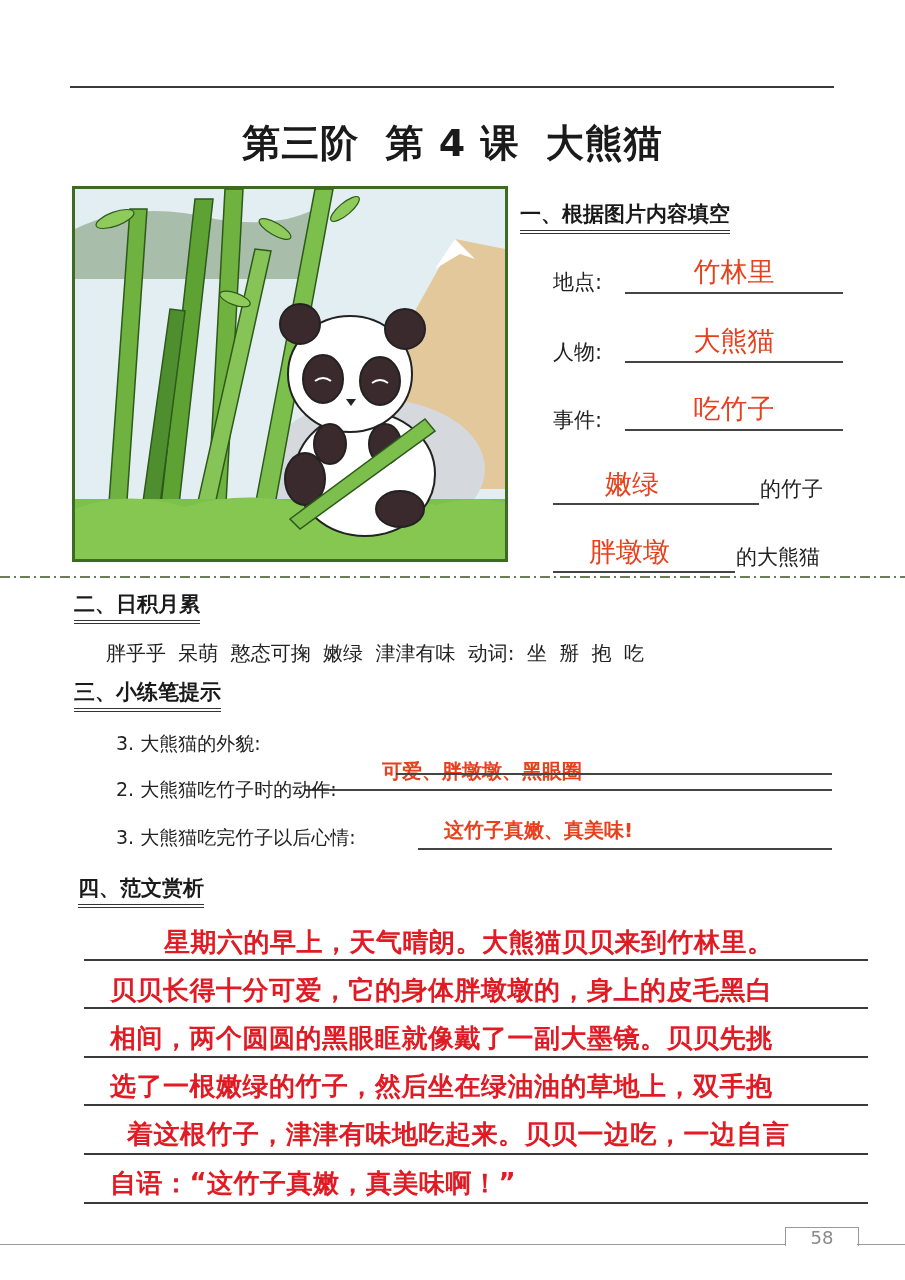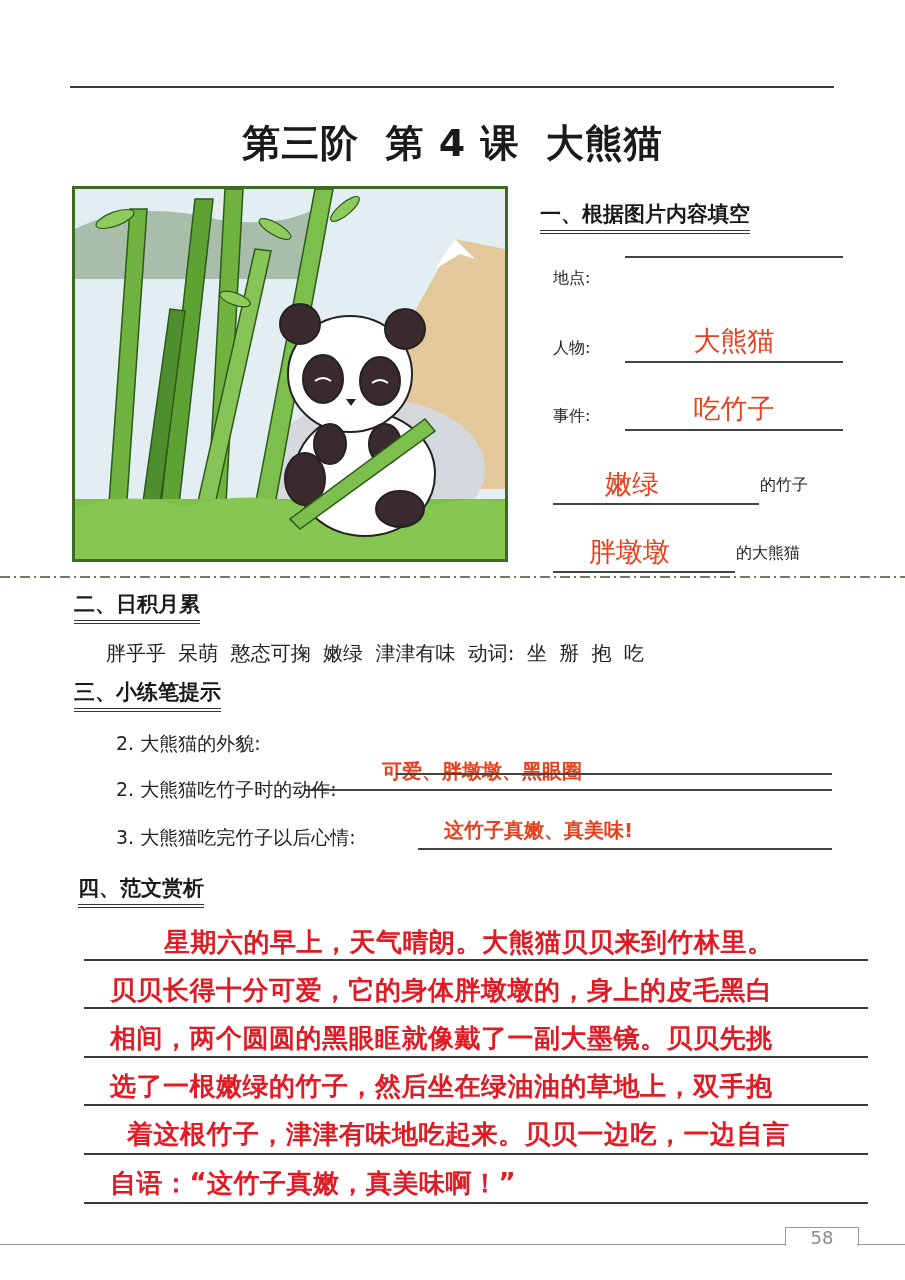--- a/index.html
+++ b/index.html
@@ -14,21 +14,21 @@
   .title { left:0; top:118px; width:905px; text-align:center; font-size:38px; font-weight:bold; letter-spacing:1px; }
   .title span { margin:0 6px; }
 
   
   .illus { left:72px; top:186px; width:436px; height:376px; border:3px solid #3d6b24; box-sizing:border-box; overflow:hidden; background:#dfeef6; }
 
   
   .sec-head { font-size:21px; font-weight:bold; padding-bottom:3px; border-bottom:4px double #333; display:inline-block; line-height:1.2; }
   .sec-head.light { font-weight:normal; }
 
-  .label { font-size:16px; color:#222; }
+  .label { font-size:21px; color:#222; }
   .blank-line { height:2px; background:#444; }
   .answer { color:#e8401c; font-size:27px; text-align:center; }
   .answer-sm { color:#e8401c; font-size:20px; font-weight:bold; }
 
   .dash-sep { left:0; top:576px; width:905px; height:2px;
     background: repeating-linear-gradient(to right, #6b7d5a 0 10px, transparent 10px 14px, #6b7d5a 14px 16px, transparent 16px 20px); }
 
   .vocab { left:106px; top:640px; font-size:20px; word-spacing:6px; color:#222; }
 
   .prompt { font-size:19px; color:#222; }
@@ -85,26 +85,27 @@
       <ellipse cx="255" cy="255" rx="16" ry="20" fill="#3a2a2e"></ellipse>
       <ellipse cx="310" cy="255" rx="16" ry="20" fill="#3a2a2e"></ellipse>
     </g>
     <path d="M240 192 Q248 186 256 192" stroke="#fff" stroke-width="2" fill="none"></path>
     <path d="M297 194 Q305 188 313 194" stroke="#fff" stroke-width="2" fill="none"></path>
     <path d="M271 210 L281 210 L276 217 Z" fill="#222"></path>
     <path d="M215 330 L350 230 L360 242 L225 340 Z" fill="#7cbf4c" stroke="#2d5a1a" stroke-width="1.5"></path>
   </svg>
 </div>
 
-<div class="abs" style="left:540px; top:202px;text-align:right;">
+<div class="abs" style="left:520px; top:202px;text-align:right;">
   <div class="sec-head">一、根据图片内容填空</div>
 </div>
 
 <div class="abs label" style="left:553px; top:268px;">地点:</div>
 <div class="abs" style="left:625px; top:254px; width:218px;">
+  <div class="answer">竹林里</div>
   <div class="blank-line" style="margin-top:2px;"></div>
 </div>
 
 <div class="abs label" style="left:553px; top:338px;">人物:</div>
 <div class="abs" style="left:625px; top:323px; width:218px;">
   <div class="answer">大熊猫</div>
   <div class="blank-line" style="margin-top:2px;"></div>
 </div>
 
 <div class="abs label" style="left:553px; top:406px;">事件:</div>
@@ -129,21 +130,21 @@
 
 <div class="abs" style="left:74px; top:592px;">
   <div class="sec-head">二、日积月累</div>
 </div>
 <div class="abs vocab">胖乎乎  呆萌  憨态可掬  嫩绿  津津有味  动词:  坐  掰  抱  吃</div>
 
 <div class="abs" style="left:74px; top:680px;">
   <div class="sec-head">三、小练笔提示</div>
 </div>
 
-<div class="abs prompt" style="left:116px; top:731px;">2. 大熊猫的外貌:</div>
+<div class="abs prompt" style="left:116px; top:731px;">3. 大熊猫的外貌:</div>
 <div class="abs" style="left:304px; top:758px; width:528px;">
   <div class="answer-sm" style="padding-left:78px;">可爱、胖墩墩、黑眼圈</div>
   <div class="blank-line" style="margin-top:4px;"></div>
 </div>
 
 <div class="abs prompt" style="left:116px; top:777px;">2. 大熊猫吃竹子时的动作:</div>
 <div class="abs" style="left:396px; top:769px; width:436px;">
   <div class="blank-line" style="margin-top:4px;"></div>
 </div>
 

